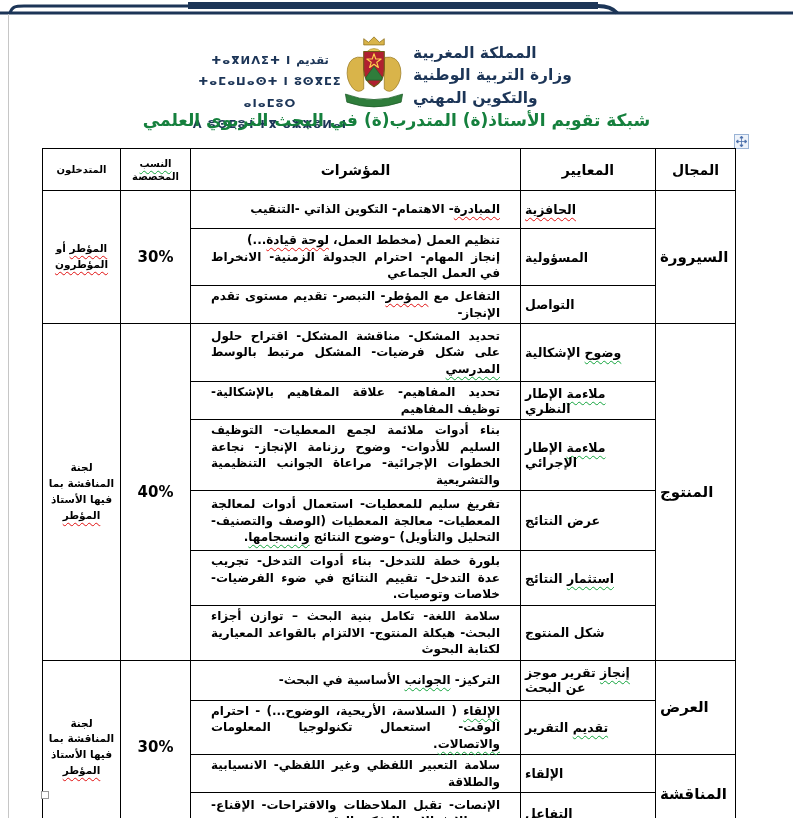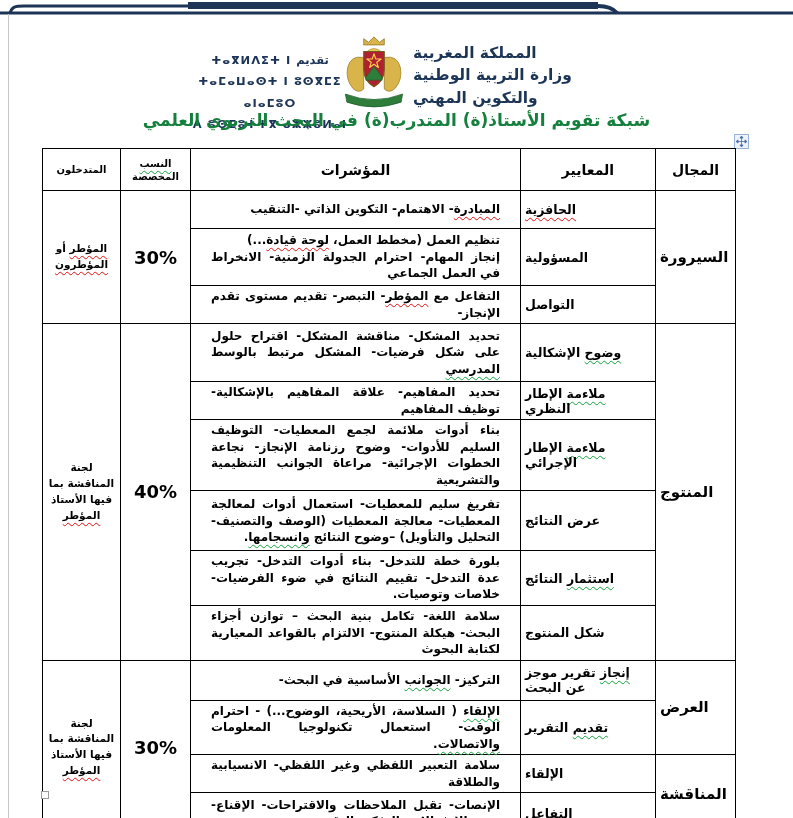--- a/index.html
+++ b/index.html
@@ -41,21 +41,21 @@
   table.grid {
     position:absolute; left:42px; top:148px; width:693px;
     border-collapse:collapse; table-layout:fixed; direction:rtl;
   }
   .grid th, .grid td { border:1px solid #000; font-weight:bold; vertical-align:middle; padding:2px 4px; }
   .grid th { font-size:14px; text-align:center; }
   th.small-h { font-size:10px; line-height:1.3; }
   td.domain { text-align:left; font-size:15px; }
   td.crit   { text-align:left; font-size:12.5px; }
   td.ind    { font-size:12px; line-height:1.38; text-align:justify; padding:2px 20px; }
-  td.pct    { text-align:center; font-size:18px; }
+  td.pct    { text-align:center; font-size:15px; }
   td.stake  { text-align:center; font-size:10.5px; line-height:1.5; }
   .ltr { direction:ltr; unicode-bidi:isolate; }
 
   u { text-decoration-line:underline; text-decoration-style:wavy; text-decoration-thickness:1px;
       text-underline-offset:3px; text-decoration-skip-ink:none; }
   u.r { text-decoration-color:#e01010; }
   u.g { text-decoration-color:#12a33c; }
 </style>
 </head>
 <body>

